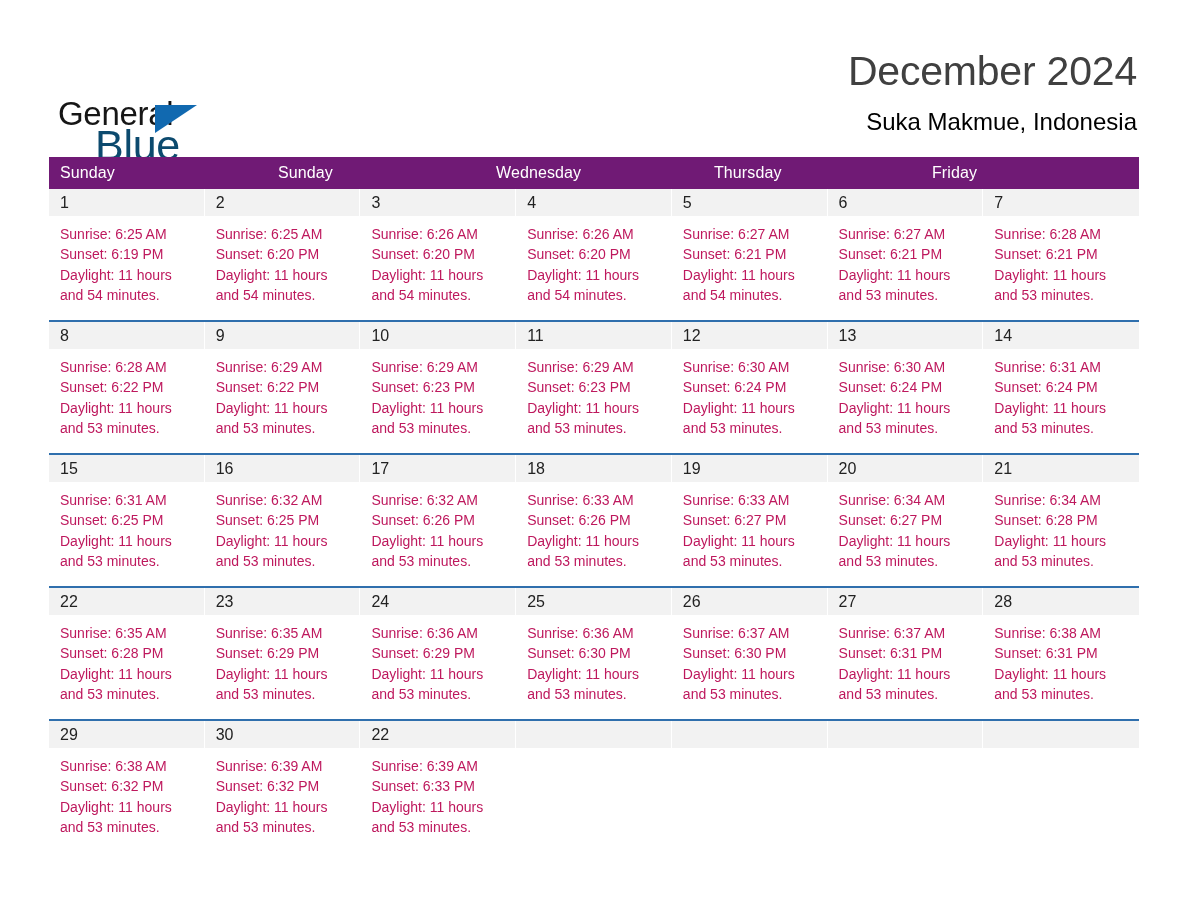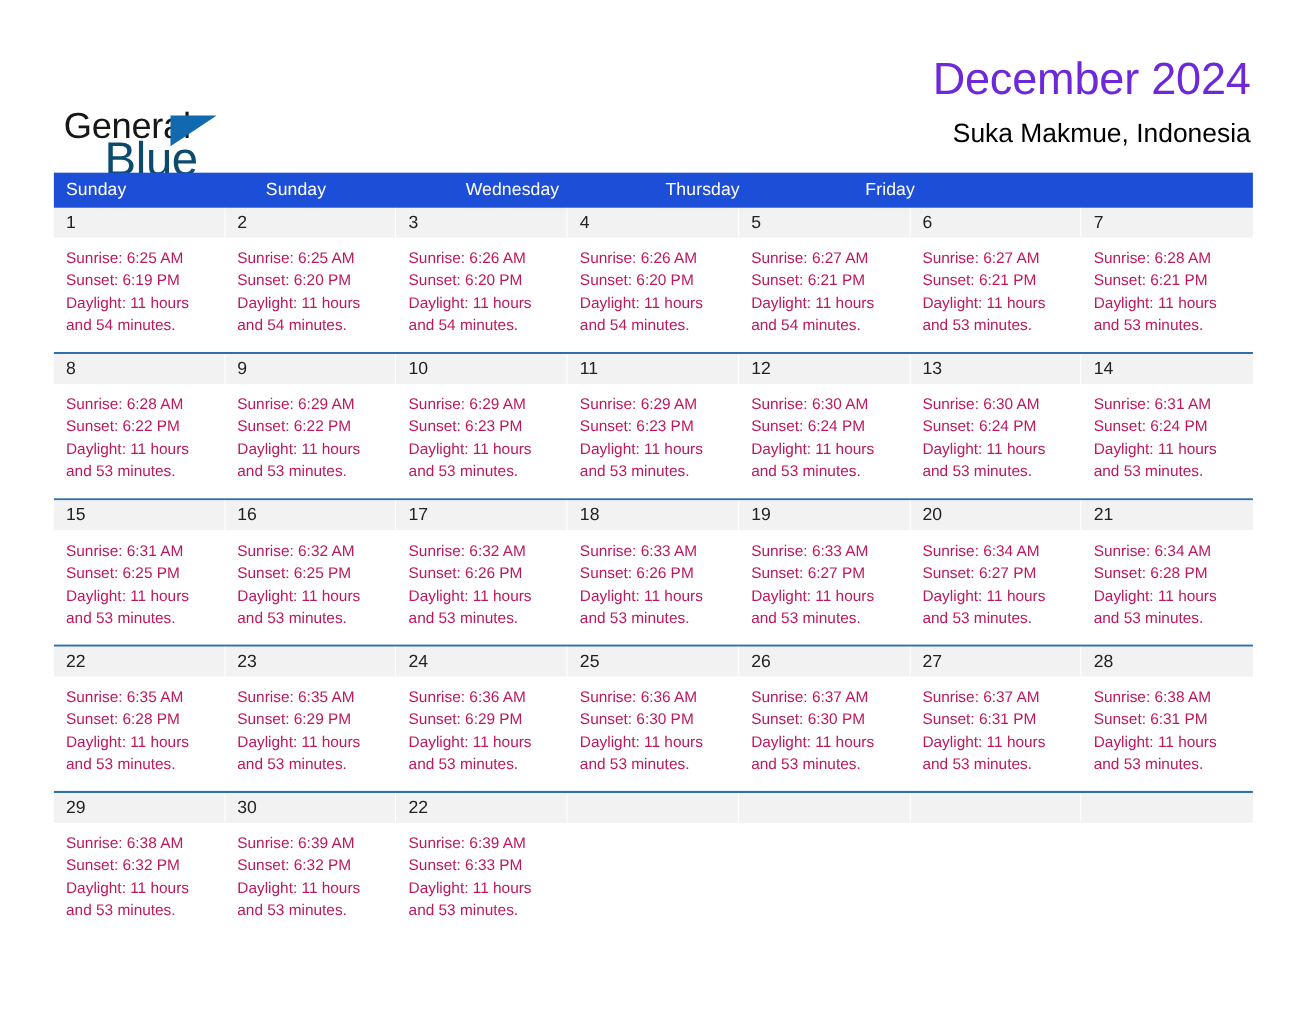--- a/index.html
+++ b/index.html
@@ -72,21 +72,21 @@
 
   .titles {
     text-align: right;
     flex: 1 1 auto;
     padding-top: 0px;
   }
   .month-title {
     font-size: 41px;
     line-height: 48px;
     font-weight: 400;
-    color: #6d28d9;
+    color: #404040;
     letter-spacing: -0.2px;
     white-space: nowrap;
   }
   .location {
     margin-top: 13px;
     font-size: 24px;
     line-height: 28px;
     font-weight: 400;
     color: #000000;
     white-space: nowrap;
@@ -94,22 +94,22 @@
 
   
   .calendar {
     position: absolute;
     left: 49px;
     top: 157px;
     width: 1090px;
   }
   .weekdays {
     display: grid;
-    grid-template-columns: repeat(6, 1fr);
-    background: #1d4ed8;
+    grid-template-columns: repeat(5, 1fr);
+    background: #701a75;
     height: 32px;
   }
   .weekday {
     color: #ffffff;
     font-size: 16px;
     line-height: 32px;
     padding-left: 11px;
     white-space: nowrap;
     letter-spacing: 0.1px;
   }

